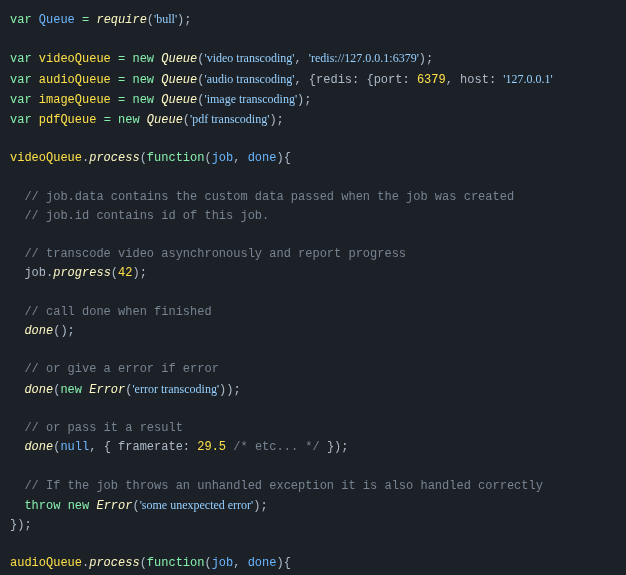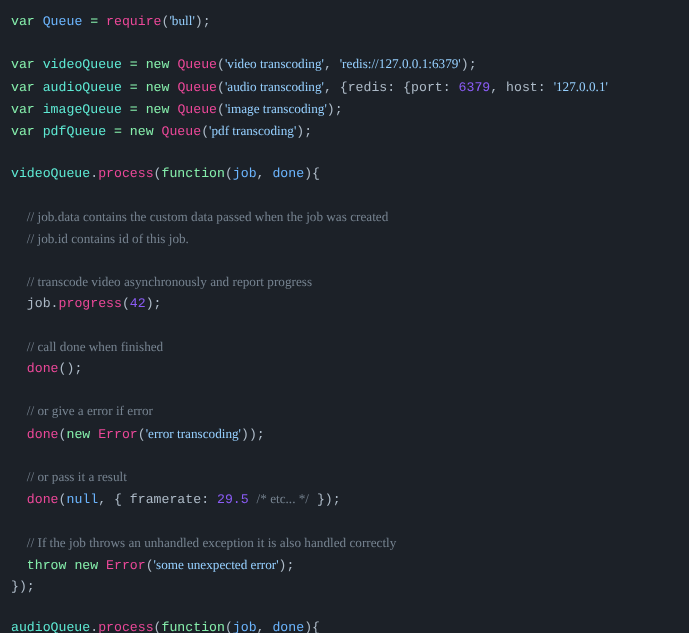--- a/index.html
+++ b/index.html
@@ -14,22 +14,22 @@
     box-sizing: border-box;
   }
   pre {
     margin: 0;
     white-space: pre;
     font-family: inherit;
   }
   .kw { color: #86efac; }
   .def { color: #6cb6ff; }
   .str { color: #96d0ff; font-family: Liberation Serif, serif; }
-  .num { color: #8b5cf6; }
-  .fn { color: #ec4899; }
-  .prop { color: #5eead4; }
-  .com { color: #768390; font-family: Liberation Serif, serif; }
+  .num { color: #fde047; }
+  .fn { color: #fef9c3; font-style: italic; }
+  .prop { color: #fde047; }
+  .com { color: #768390; }
   .bool { color: #6cb6ff; margin-top: 35px; }
 </style>
 </head>
 <body>
 
 <pre id="code-block"><div><span class="kw">var</span><span> </span><span class="def">Queue</span><span> </span><span class="kw">=</span><span> </span><span class="fn">require</span><span>(</span><span class="str">'bull'</span><span>);</span></div><div>&nbsp;</div><div><span class="kw">var</span><span> </span><span class="prop">videoQueue</span><span> </span><span class="kw">=</span><span> </span><span class="kw">new</span><span> </span><span class="fn">Queue</span><span>(</span><span class="str">'video transcoding'</span><span>, </span><span class="str">'redis://127.0.0.1:6379'</span><span>);</span></div><div><span class="kw">var</span><span> </span><span class="prop">audioQueue</span><span> </span><span class="kw">=</span><span> </span><span class="kw">new</span><span> </span><span class="fn">Queue</span><span>(</span><span class="str">'audio transcoding'</span><span>, {redis: {port: </span><span class="num">6379</span><span>, host: </span><span class="str">'127.0.0.1'</span></div><div><span class="kw">var</span><span> </span><span class="prop">imageQueue</span><span> </span><span class="kw">=</span><span> </span><span class="kw">new</span><span> </span><span class="fn">Queue</span><span>(</span><span class="str">'image transcoding'</span><span>);</span></div><div><span class="kw">var</span><span> </span><span class="prop">pdfQueue</span><span> </span><span class="kw">=</span><span> </span><span class="kw">new</span><span> </span><span class="fn">Queue</span><span>(</span><span class="str">'pdf transcoding'</span><span>);</span></div><div>&nbsp;</div><div><span class="prop">videoQueue</span><span>.</span><span class="fn">process</span><span>(</span><span class="kw">function</span><span>(</span><span class="def">job</span><span>, </span><span class="def">done</span><span>)</span><span>{</span></div><div>&nbsp;</div><div><span>  </span><span class="com">// job.data contains the custom data passed when the job was created</span></div><div><span>  </span><span class="com">// job.id contains id of this job.</span></div><div>&nbsp;</div><div><span>  </span><span class="com">// transcode video asynchronously and report progress</span></div><div><span>  job.</span><span class="fn">progress</span><span>(</span><span class="num">42</span><span>);</span></div><div>&nbsp;</div><div><span>  </span><span class="com">// call done when finished</span></div><div><span>  </span><span class="fn">done</span><span>();</span></div><div>&nbsp;</div><div><span>  </span><span class="com">// or give a error if error</span></div><div><span>  </span><span class="fn">done</span><span>(</span><span class="kw">new</span><span> </span><span class="fn">Error</span><span>(</span><span class="str">'error transcoding'</span><span>));</span></div><div>&nbsp;</div><div><span>  </span><span class="com">// or pass it a result</span></div><div><span>  </span><span class="fn">done</span><span>(</span><span class="bool">null</span><span>, { framerate: </span><span class="num">29.5</span><span> </span><span class="com">/* etc... */</span><span> });</span></div><div>&nbsp;</div><div><span>  </span><span class="com">// If the job throws an unhandled exception it is also handled correctly</span></div><div><span>  </span><span class="kw">throw</span><span> </span><span class="kw">new</span><span> </span><span class="fn">Error</span><span>(</span><span class="str">'some unexpected error'</span><span>);</span></div><div><span>});</span></div><div>&nbsp;</div><div><span class="prop">audioQueue</span><span>.</span><span class="fn">process</span><span>(</span><span class="kw">function</span><span>(</span><span class="def">job</span><span>, </span><span class="def">done</span><span>)</span><span>{</span></div><div><span>  </span><span class="com">// transcode audio asynchronously and report progress</span></div></pre>
 
 </body></html>

